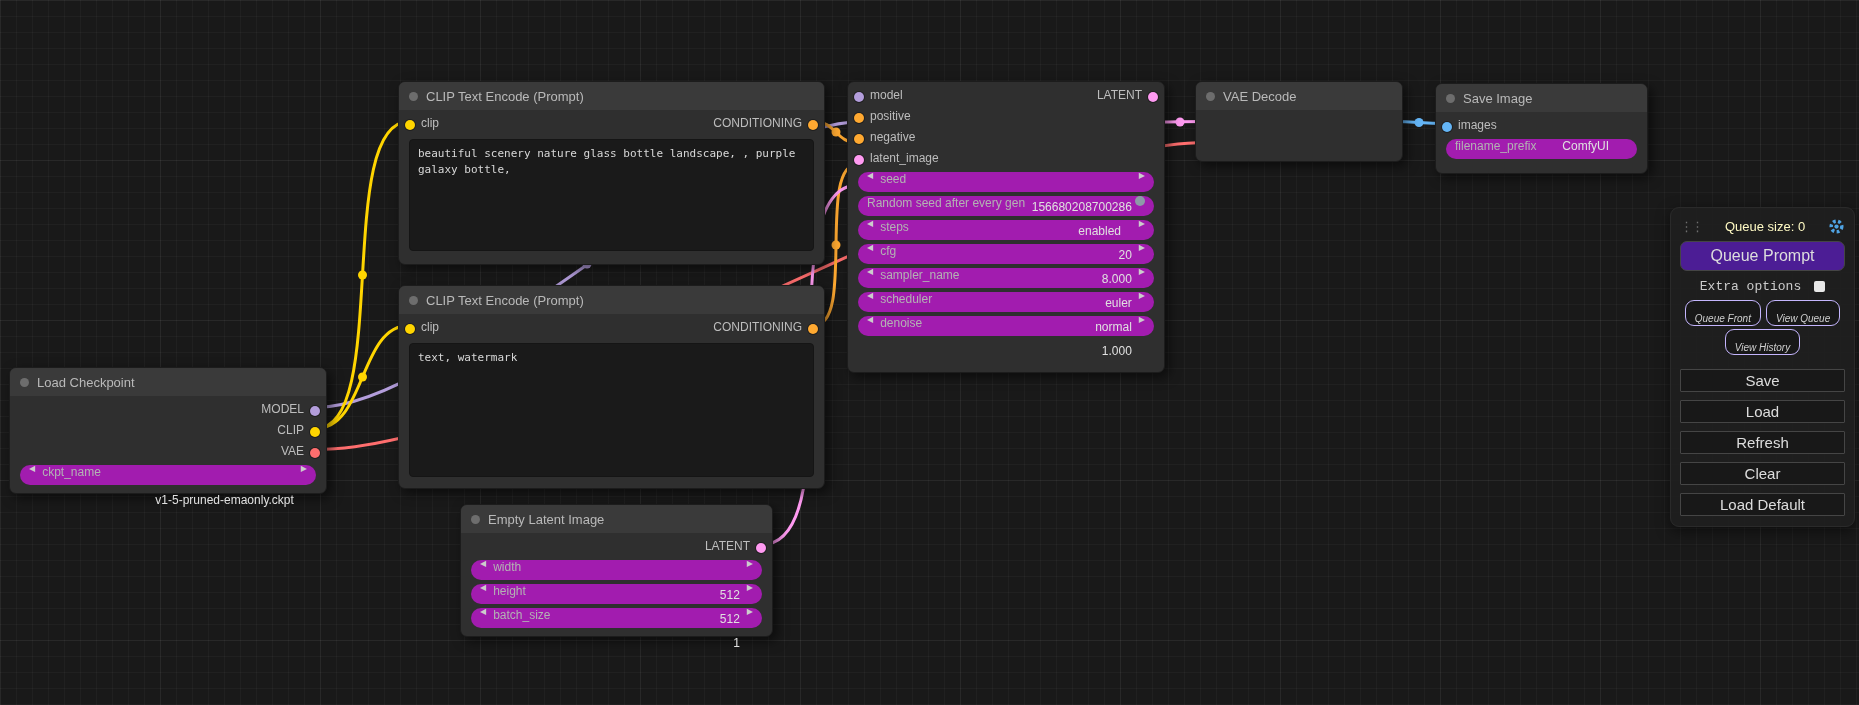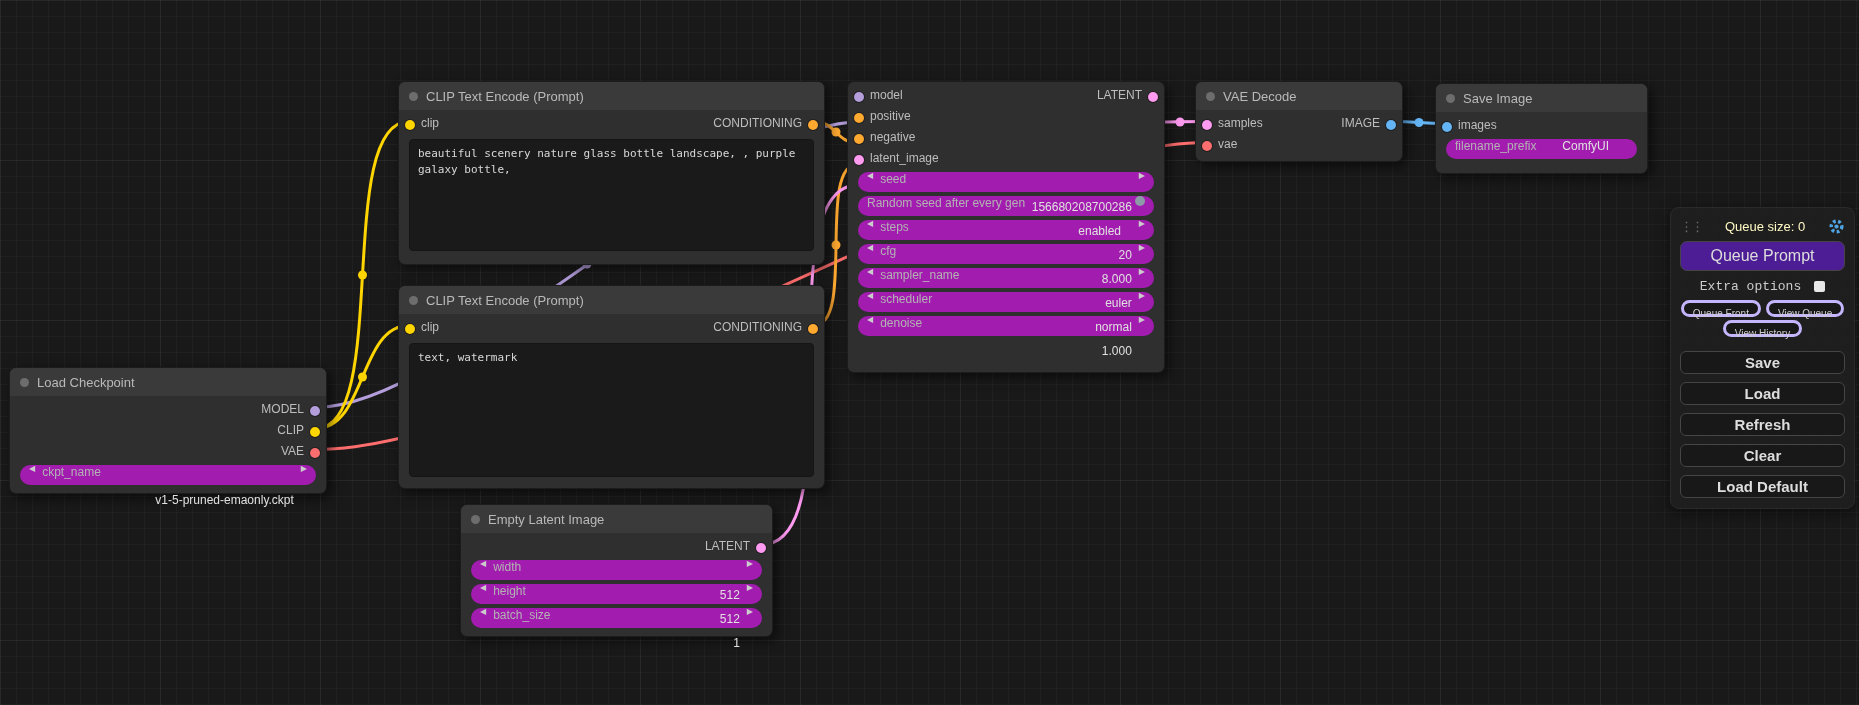--- a/index.html
+++ b/index.html
@@ -77,28 +77,27 @@
   button { font-family:"Liberation Sans", sans-serif; cursor:pointer; }
   .qp-big {
     width:100%; height:30px; margin-top:4px;
     background:#4c1d95; color:#dddddd; border:1px solid #454545; border-radius:7px;
     font-size:16px;
   }
   .qp-extra { display:flex; align-items:center; justify-content:center; gap:13px; height:22px; margin-top:4px; font-size:13px;font-family:Liberation Mono, monospace; }
   .qp-check { width:11px; height:11px; background:#e8e8e8; border-radius:2px; cursor:pointer; }
   .qp-small-row { display:flex; justify-content:center; gap:5px; margin-top:3px; }
   .qp-small {
-    height:17px; padding:5px 9px; background:#181818; color:#cfcfcf;
-    border:3px solid #c4b5fd; border-radius:9px; font-size:10px;
+    height:17px; padding:12px 9px; background:#181818; color:#cfcfcf;
+    border:1px solid #c4b5fd; border-radius:9px; font-size:10px;font-style:italic;
   }
   .qp-action {
     display:block; width:100%; height:23px; margin-top:8px;
-    background:#181818; color:#dddddd; border:1px solid #454545; border-radius:6px;
+    background:#181818; color:#dddddd; border:1px solid #454545; border-radius:1px;
     font-size:15px;
-    font-weight:bold;
   }
   .qp-action.first { margin-top:14px; }
 </style>
 </head>
 <body>
 
 <div class="canvas">
 
   <svg class="wires" width="1859" height="705">
     <path d="M316,407.5 C451,407.5 723,122 858,122" stroke="#B39DDB"></path>
@@ -299,38 +298,20 @@
         <span class="warrow">▶</span>
       </div>
     </div>
   </div>
 
   <div class="node" style="left:1195px;top:81px;width:208px;height:81px">
     <div class="node-title">
       <span class="title-dot"></span>
       <span>VAE Decode</span>
     </div>
-    <div class="node-body">
-      <div class="io-row">
-        <span class="port in">
-          <span class="pdot c-latent"></span>
-          <span class="plabel">samples</span>
-        </span>
-        <span class="port out">
-          <span class="plabel">IMAGE</span>
-          <span class="pdot c-image"></span>
-        </span>
-      </div>
-      <div class="io-row">
-        <span class="port in">
-          <span class="pdot c-vae"></span>
-          <span class="plabel">vae</span>
-        </span>
-      </div>
-    </div>
   </div>
 
   <div class="node" style="left:1435px;top:83px;width:213px;height:91px">
     <div class="node-title">
       <span class="title-dot"></span>
       <span>Save Image</span>
     </div>
     <div class="node-body">
       <div class="io-row">
         <span class="port in">

